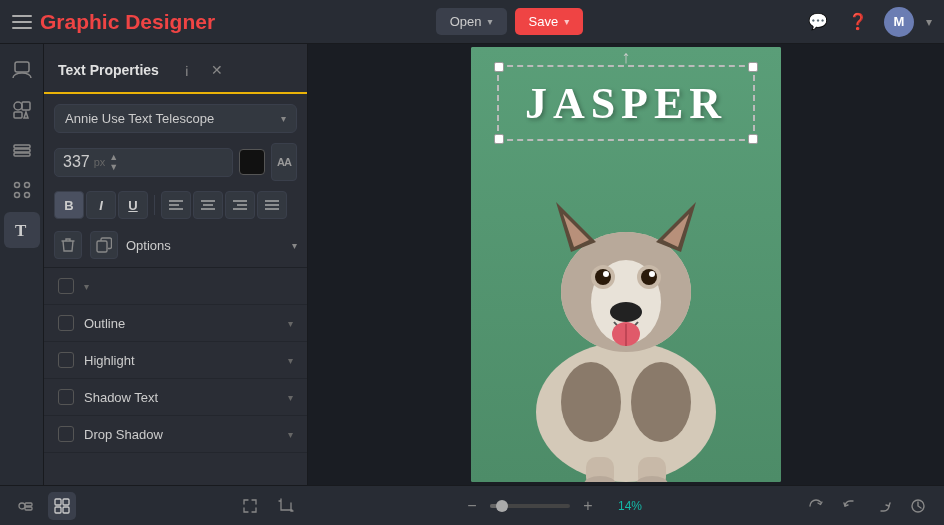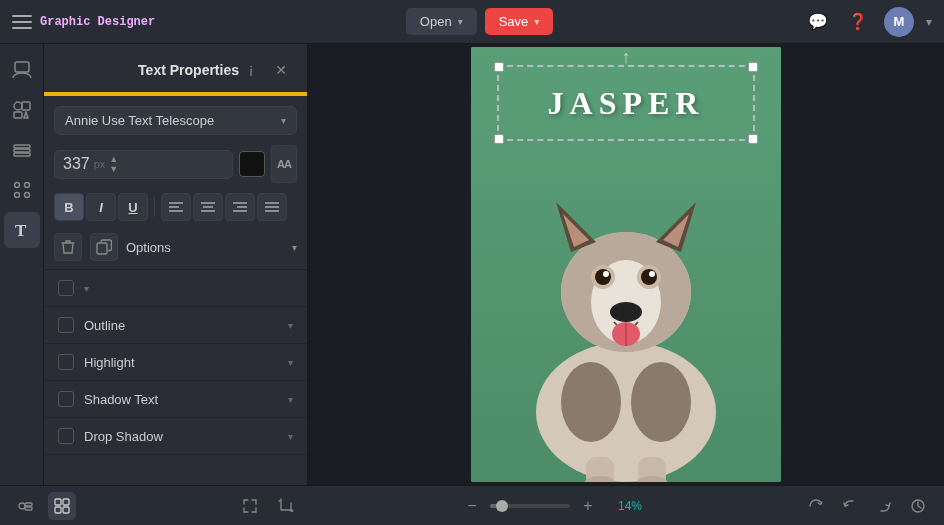--- a/index.html
+++ b/index.html
@@ -38,24 +38,23 @@
       gap: 4px;
       cursor: pointer;
     }
     .hamburger-icon span {
       display: block;
       height: 2px;
       background: #aaa;
       border-radius: 1px;
     }
     .app-title {
-      font-size: 12px;
+      font-size: 21px;
       font-weight: 600;
-      color: #f0abfc;
-      font-family: Liberation Mono, monospace;
+      color: #ef4444;
     }
     .header-center {
       flex: 1;
       display: flex;
       align-items: center;
       justify-content: center;
       gap: 8px;
     }
     .btn-open, .btn-save {
       display: flex;
@@ -156,23 +155,24 @@
       background: #2a2d35;
       border-right: 1px solid #181a1e;
       display: flex;
       flex-direction: column;
       flex-shrink: 0;
       overflow-y: auto;
     }
     .panel-header {
       display: flex;
       align-items: center;
-      justify-content: flex-end;
+      justify-content: flex-start;
       padding: 14px 14px 10px;
-      border-bottom: 4px solid #eab308;
+      border-bottom: 2px solid #eab308;
+      gap: 16px;
     }
     .panel-header-left {
       display: flex;
       align-items: center;
       gap: 8px;
     }
     .panel-title {
       font-size: 14px;
       font-weight: 600;
       color: #e0e0e0;
@@ -413,21 +413,21 @@
       border: 1px solid #999;
       border-radius: 2px;
       position: absolute;
     }
     .handle.tl { top: -5px; left: -5px; }
     .handle.tr { top: -5px; right: -5px; }
     .handle.bl { bottom: -5px; left: -5px; }
     .handle.br { bottom: -5px; right: -5px; }
 
     .jasper-text {
-      font-size: 32px;
+      font-size: 44px;
       font-weight: 900;
       color: #fff;
       letter-spacing: 6px;
       font-family: 'Georgia', serif;
       text-shadow: 2px 2px 4px rgba(0,0,0,0.3);
     }
 
     
     .bottom-bar {
       height: 40px;

